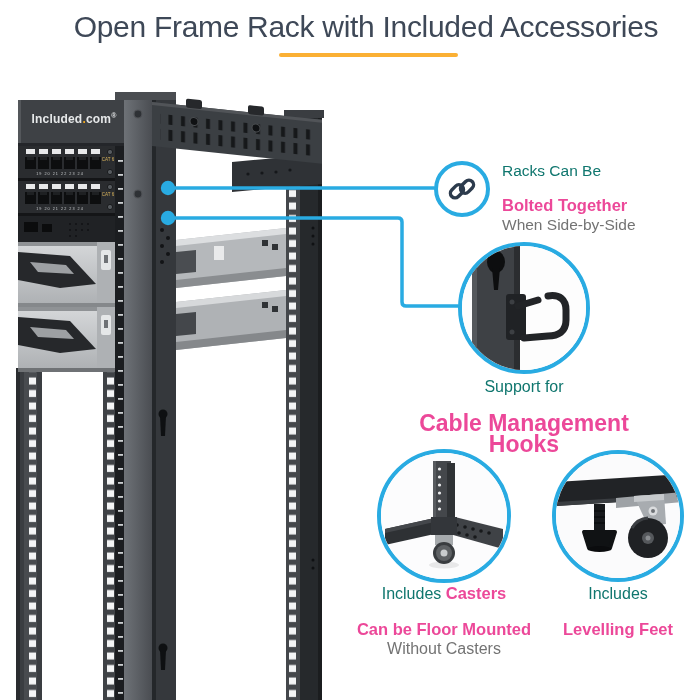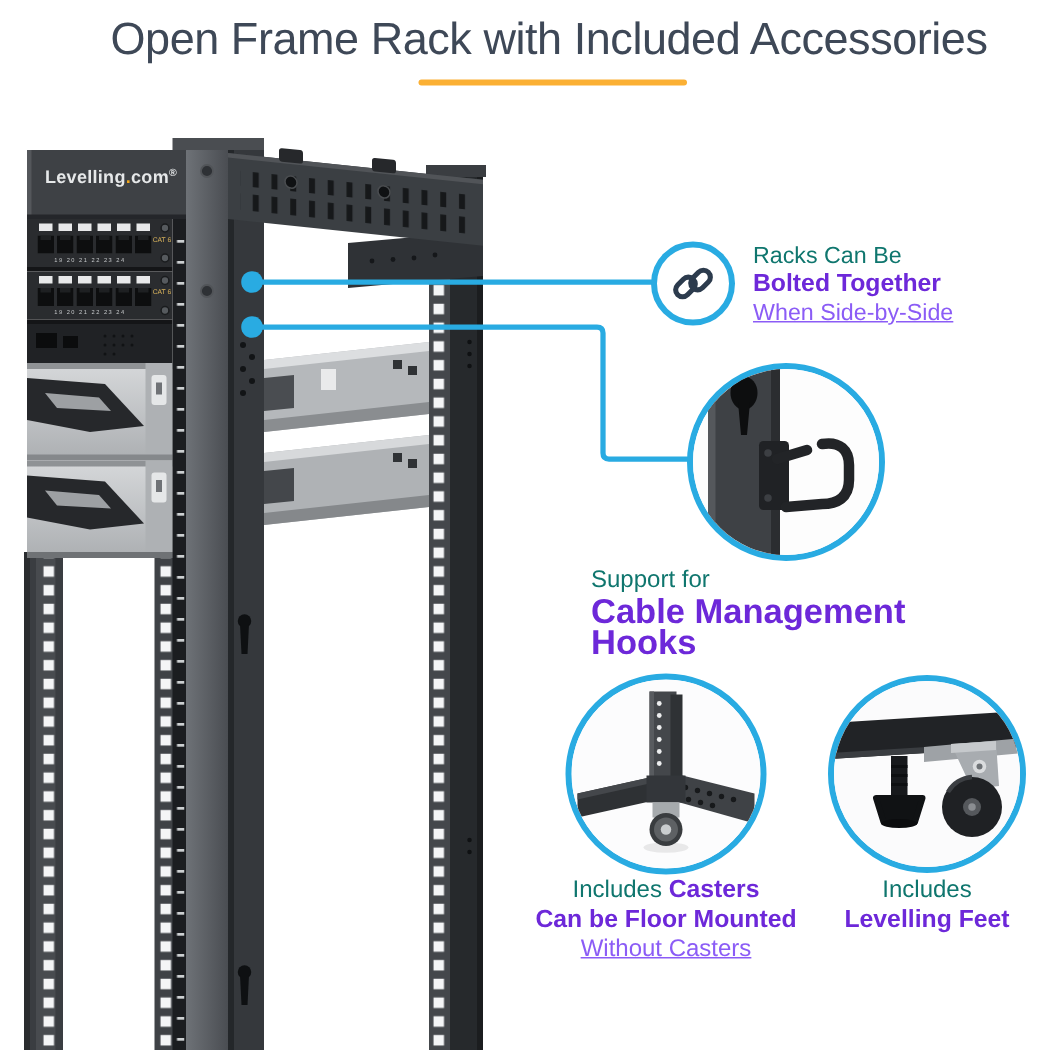--- a/index.html
+++ b/index.html
@@ -18,26 +18,26 @@
   .logo sup{font-size:7px;}
   
   .callout-circle{border:4px solid #29ABE2;border-radius:50%;background:#fff;overflow:hidden;}
   .c-bolted{left:434px;top:161px;width:48px;height:48px;display:flex;align-items:center;justify-content:center;}
   .c-hooks{left:458px;top:242px;width:124px;height:124px;}
   .c-casters{left:377px;top:449px;width:126px;height:126px;}
   .c-level{left:552px;top:450px;width:124px;height:124px;}
   .callout-circle svg{display:block;width:100%;height:100%;}
   
   .t-reg{color:#0f766e;font-weight:400;}
-  .t-bold{color:#6d28d9;font-weight:700;}
-  .t-light{color:#8b5cf6;font-weight:400;text-decoration:underline;}
+  .t-bold{color:#ec4899;font-weight:700;margin-top:16px;}
+  .t-light{color:#737373;font-weight:400;}
   .t-italic{color:#2F343A;font-style:italic;font-weight:600;}
   .txt-bolted{left:502px;top:161px;width:190px;font-size:15.5px;line-height:19px;text-align:left;}
   .txt-bolted .t-bold{font-size:16.5px;}
-  .txt-hooks{left:394px;top:377px;width:260px;text-align:left;font-size:16px;line-height:20px;}
+  .txt-hooks{left:394px;top:377px;width:260px;text-align:center;font-size:16px;line-height:20px;}
   .txt-hooks .t-bold{font-size:23px;line-height:21px;}
   .txt-hooks .t-italic{font-size:14px;line-height:18px;}
   .txt-casters{left:319px;top:584px;width:250px;text-align:center;font-size:16px;line-height:19.5px;}
   .txt-casters .t-bold{font-size:16.5px;}
   .txt-level{left:513px;top:584px;width:210px;text-align:center;font-size:16px;line-height:19.5px;}
   .txt-level .t-bold{font-size:16.5px;}
 </style>
 </head>
 <body>
 
@@ -239,21 +239,21 @@
     </g>
 
     <g stroke="#29ABE2" fill="none" stroke-width="3.5" stroke-linecap="round" stroke-linejoin="round">
       <path d="M 168 188 H 434"></path>
       <path d="M 168 218 H 398 Q 402 218 402 222 V 302 Q 402 306 406 306 H 458"></path>
     </g>
     <circle cx="168" cy="188" r="7.2" fill="#29ABE2"></circle>
     <circle cx="168" cy="218" r="7.2" fill="#29ABE2"></circle>
   </svg>
 
-  <div class="abs logo"><span>Levelling</span><span class="dot">.</span><span>com</span><sup>®</sup></div>
+  <div class="abs logo"><span>Included</span><span class="dot">.</span><span>com</span><sup>®</sup></div>
 
   <div class="abs callout-circle c-bolted">
     <svg viewBox="0 0 44 44" style="width:34px;height:34px;">
       <g stroke="#2C3B4D" stroke-width="4.4" fill="none">
         <rect x="6" y="19" width="19" height="12" rx="6" transform="rotate(-45 15.5 25)"></rect>
         <rect x="19" y="13" width="19" height="12" rx="6" transform="rotate(-45 28.5 19)"></rect>
       </g>
     </svg>
   </div>
   <div class="abs txt-bolted">

